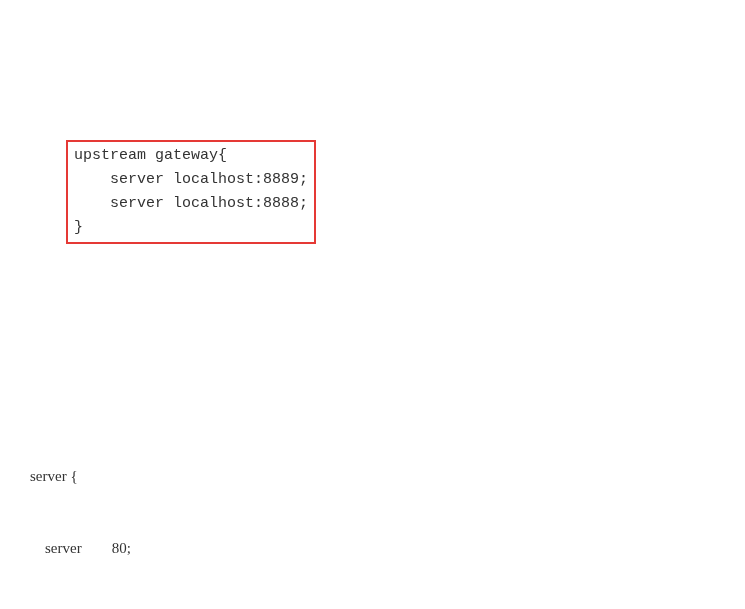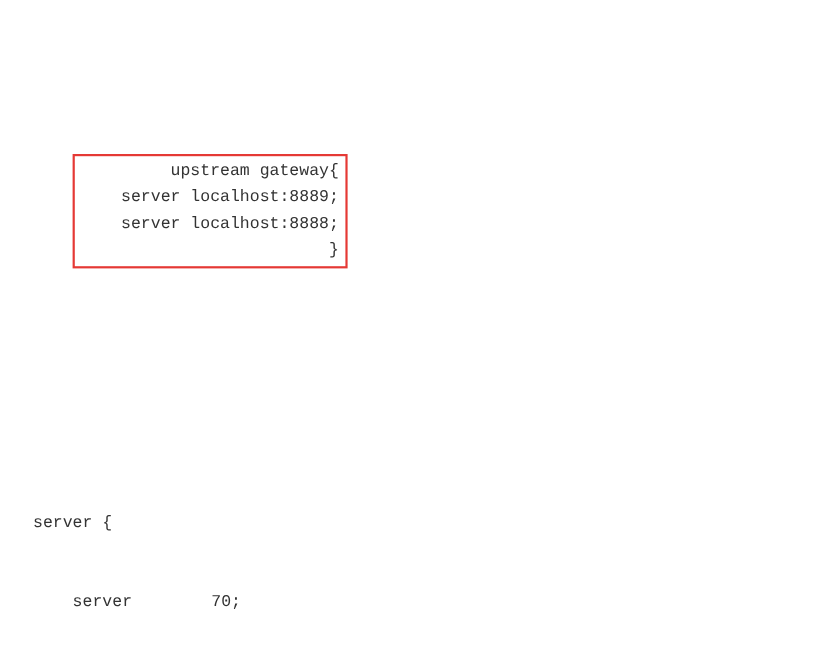--- a/index.html
+++ b/index.html
@@ -22,46 +22,46 @@
     .code-block {
       white-space: pre;
       position: relative;
     }
 
     .highlighted-box {
       border: 2px solid #e53935;
       display: inline-block;
       padding: 2px 6px;
       margin-bottom: 4px;
-      text-align: right;
     }
 
     .line {
       display: block;
       min-height: 1.6em;
+      font-family: Liberation Serif, serif;
     }
   </style>
 </head>
 <body>
 
 <div class="code-block">
 
   
   <div>
     <span class="highlighted-box"><span>upstream gateway{</span>
 <span>    </span><span>server localhost:8889;</span>
 <span>    </span><span>server localhost:8888;</span>
 <span>}</span></span>
   </div>
 
   <span class="line">&nbsp;</span>
 
   
   <span class="line"><span>server {</span></span>
-  <span class="line">    <span>server</span>        <span>70;</span></span>
+  <span class="line">    <span>server</span>        <span>80;</span></span>
   <span class="line">      </span>
 
   
 
   
 
   
 
   
 

